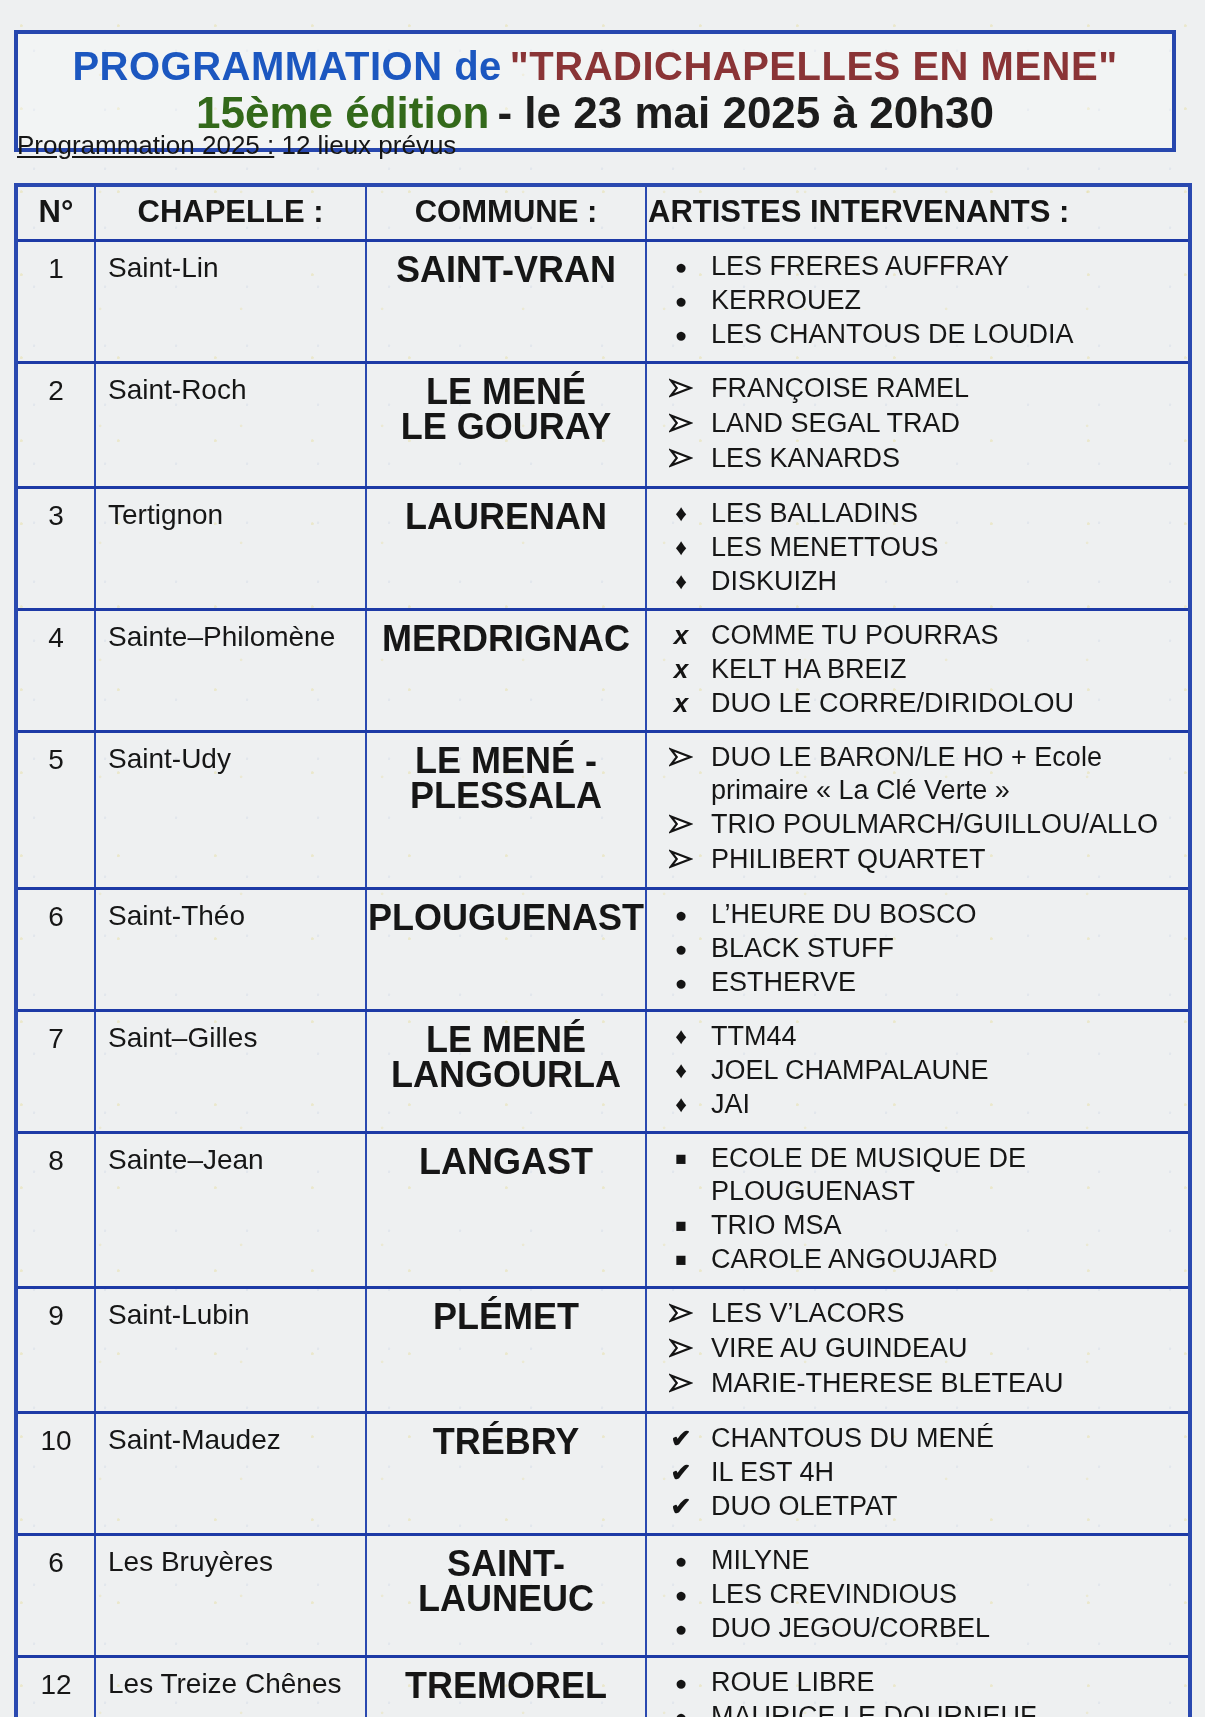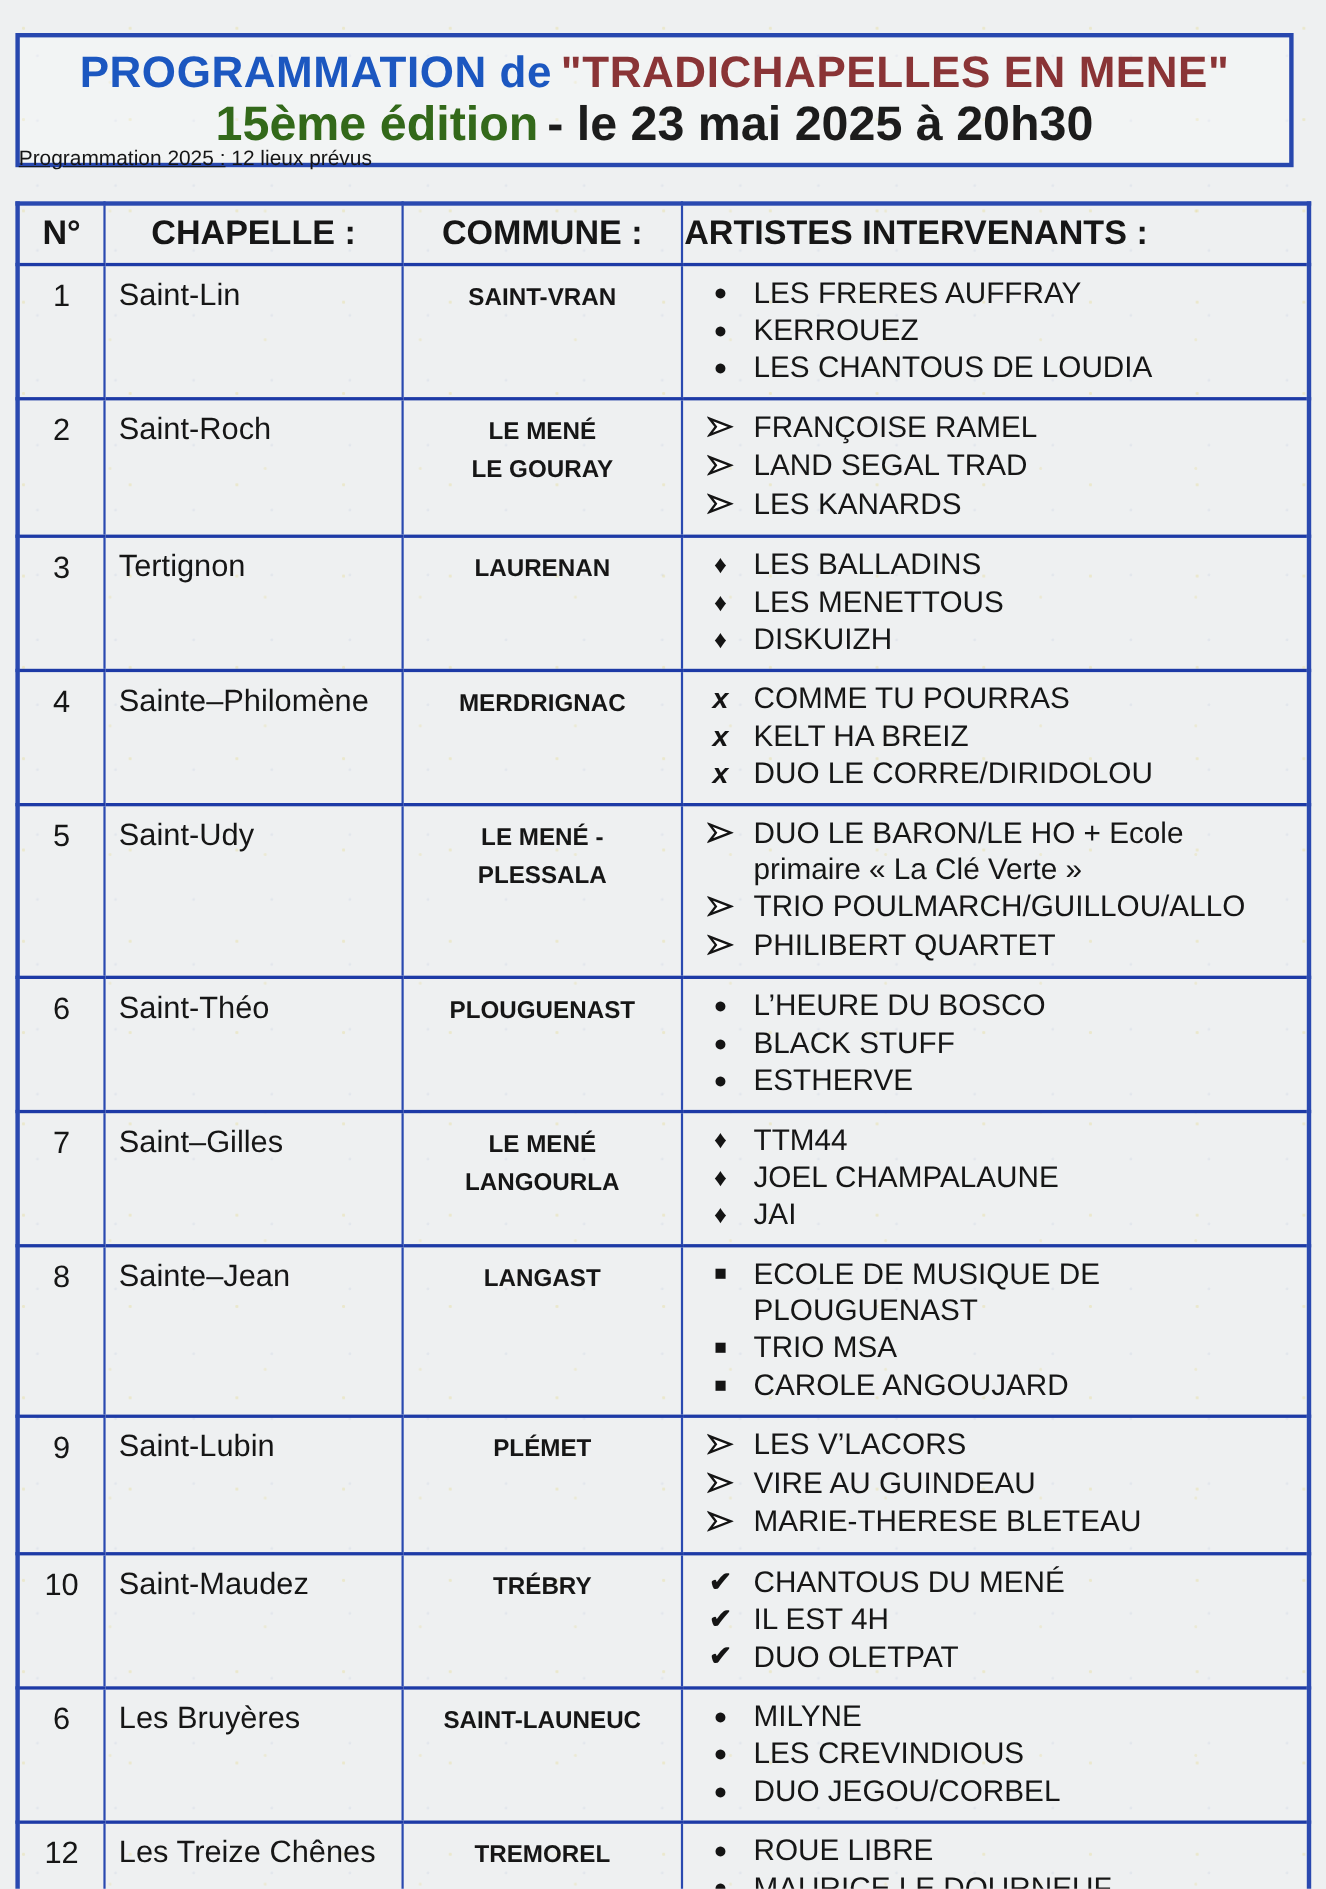--- a/index.html
+++ b/index.html
@@ -30,41 +30,41 @@
     background:rgba(255,255,255,.25);
   }
   .title-line1{font-size:40px;font-weight:bold;letter-spacing:.5px;line-height:48px;white-space:nowrap;}
   .title-line2{font-size:44px;font-weight:bold;line-height:46px;white-space:nowrap;}
   .t-blue{color:#1c57c0;}
   .t-red{color:#8a3436;margin-left:8px;}
   .t-green{color:#33691a;}
   .t-black{color:#1c1c1c;margin-left:8px;}
 
   
-  .intro{position:absolute;left:17px;top:129px;font-size:19px;line-height:32px;}
+  .intro{position:absolute;left:17px;top:129px;font-size:26px;line-height:32px;}
   .intro-underline{text-decoration:underline;}
 
   
   table.program{
     position:absolute;left:14px;top:183px;width:1178px;
     border-collapse:collapse;
     border:4px solid #2a49b0;
   }
   table.program th, table.program td{
     border-left:2px solid #2a49b0;
     border-right:2px solid #2a49b0;
     border-top:3px solid #1d3aa6;
     border-bottom:3px solid #1d3aa6;
     vertical-align:top;
   }
   th{font-size:31px;font-weight:bold;padding:7px 4px 9px 4px;text-align:center;white-space:nowrap;}
   th.artistes{text-align:left;padding-left:1px;}
   td.num{width:74px;text-align:center;font-size:28px;padding-top:11px;}
   td.chapelle{width:240px;font-size:28px;padding:10px 17px 6px 12px;}
-  td.commune{width:250px;text-align:center;font-weight:bold;font-size:22px;padding-top:10px;white-space:pre-line;line-height:35px;}
+  td.commune{width:250px;text-align:center;font-weight:bold;font-size:36px;padding-top:10px;white-space:pre-line;line-height:35px;}
   td.artistes{padding:7px 6px 9px 16px;font-size:27px;}
   .artist-line{display:flex;align-items:flex-start;margin:1px 0;}
   .artist-name{white-space:pre-line;line-height:33px;}
   .bullet{
     flex:none;width:36px;text-align:center;line-height:33px;
     margin-right:12px;color:#141414;
   }
   .b-circle{font-size:21px;}
   .b-diamond{font-size:23px;}
   .b-square{font-size:19px;}

